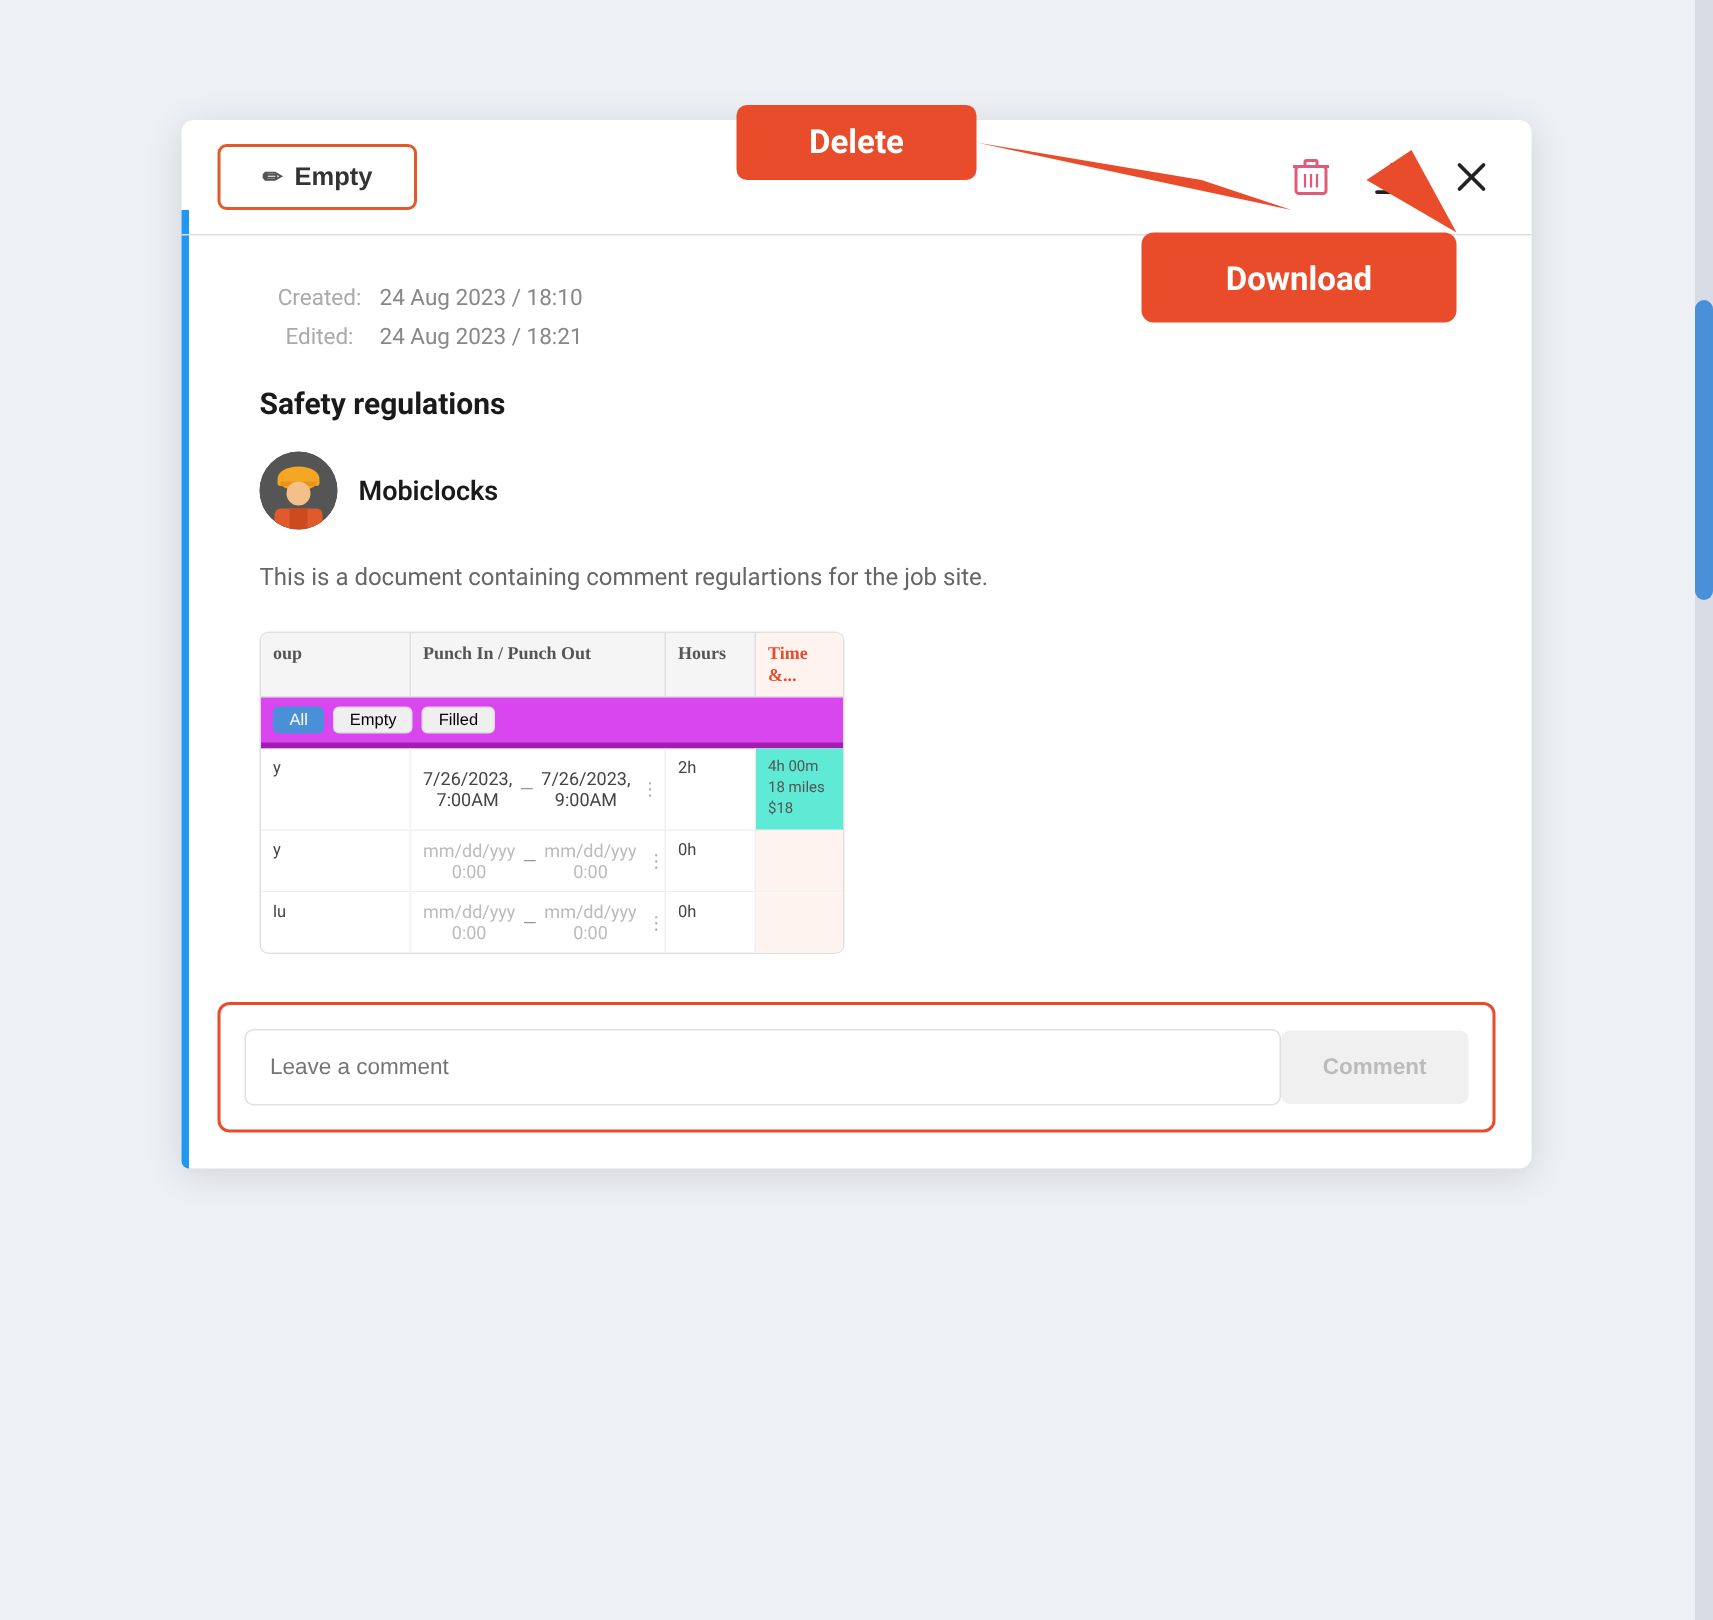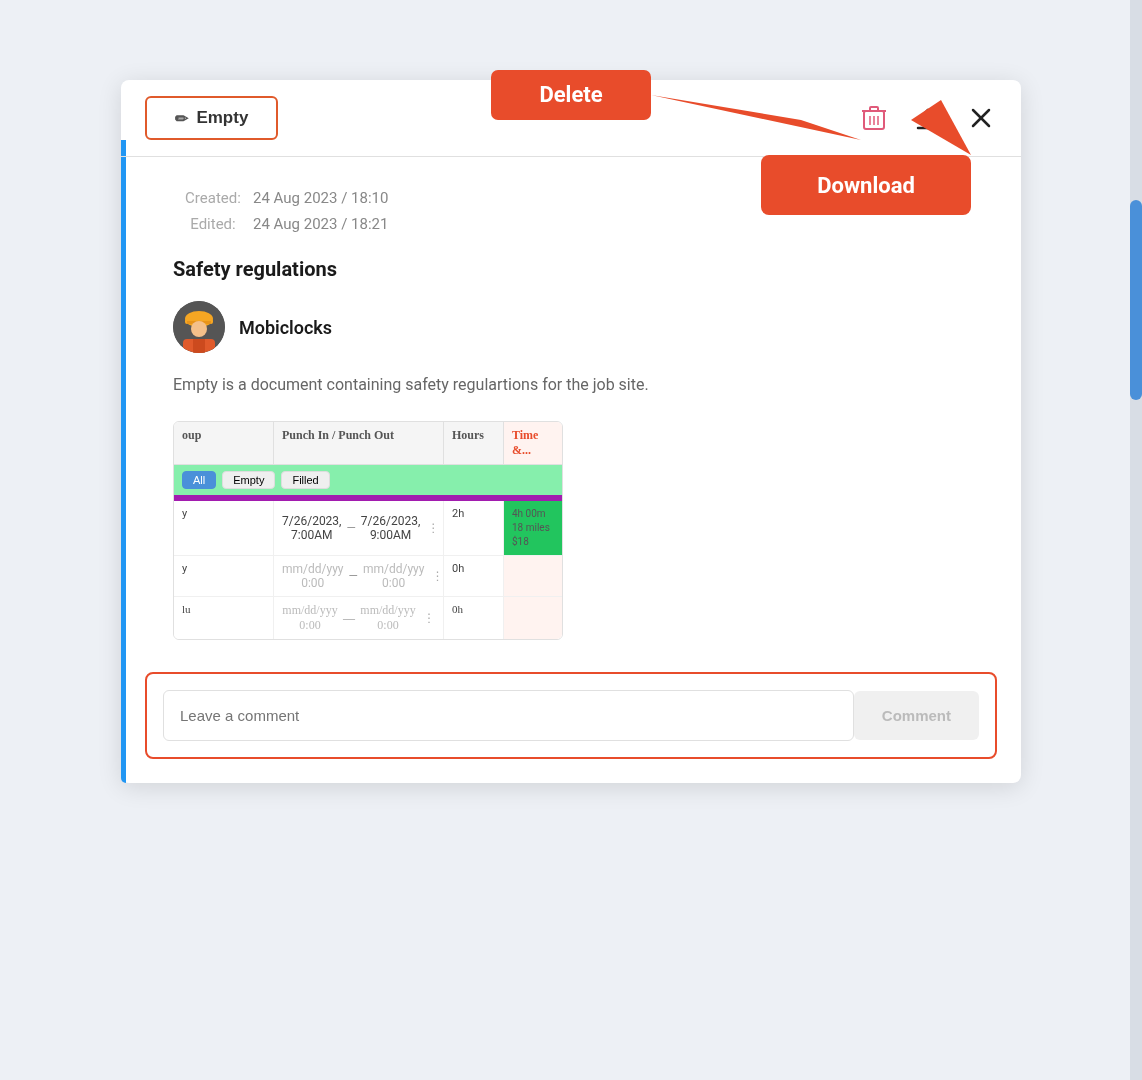--- a/index.html
+++ b/index.html
@@ -207,21 +207,21 @@
       border-color: #4a90d9;
     }
 
     .preview-table-body {}
     .preview-row {
       display: grid;
       grid-template-columns: 100px 170px 60px 60px;
       border-bottom: 1px solid #f0f0f0;
       background: #fff;
     }
-    .preview-row:last-child { border-bottom: none; font-family: Liberation Serif, serif; }
+    .preview-row:last-child { border-bottom: none; }
     .preview-cell {
       padding: 6px 8px;
       color: #444;
       border-right: 1px solid #f0f0f0;
       font-size: 11px;
     }
     .preview-cell:last-child {
       border-right: none;
       background: #fff3f3;
       color: #e84c2b;
@@ -353,47 +353,47 @@
 
             <circle cx="26" cy="28" r="8" fill="#f4c08a"></circle>
 
             <rect x="10" y="38" width="32" height="14" rx="4" fill="#e05a2b"></rect>
             <rect x="20" y="38" width="12" height="14" fill="#cc4a1e"></rect>
           </svg>
         </div>
         <span class="author-name">Mobiclocks</span>
       </div>
 
-      <p class="doc-description">Empty is a document containing safety regulartions for the job site.</p>
+      <p class="doc-description">This is a document containing comment regulartions for the job site.</p>
 
       <div class="preview-table">
         <div class="preview-table-header">
           <div class="th">oup</div>
           <div class="th">Punch In / Punch Out</div>
           <div class="th">Hours</div>
           <div class="th" style="background:#fff3f0;color:#e84c2b;">Time &amp;...</div>
         </div>
 
-        <div style="display:flex;align-items:center;gap:6px;padding:6px 8px;background:#86efac;border-bottom:6px solid #a21caf;grid-column:1/-1;">
+        <div style="display:flex;align-items:center;gap:6px;padding:6px 8px;background:#d946ef;border-bottom:4px solid #a21caf;grid-column:1/-1;">
           <button class="filter-btn active">All</button>
           <button class="filter-btn">Empty</button>
           <button class="filter-btn">Filled</button>
         </div>
         <div class="preview-table-body">
 
           <div class="preview-row">
             <div class="preview-cell">y</div>
             <div class="preview-cell punch-in-cell">
               <span>7/26/2023, 7:00AM</span>
               <span class="dash">—</span>
               <span>7/26/2023, 9:00AM</span>
               <span style="margin-left:4px;color:#aaa;">⋮</span>
             </div>
             <div class="preview-cell">2h</div>
-            <div class="preview-cell" style="background:#22c55e;color:#555;font-size:10px;line-height:1.4;">4h 00m<br>18 miles<br>$18</div>
+            <div class="preview-cell" style="background:#5eead4;color:#555;font-size:10px;line-height:1.4;">4h 00m<br>18 miles<br>$18</div>
           </div>
 
           <div class="preview-row">
             <div class="preview-cell">y</div>
             <div class="preview-cell punch-in-cell">
               <span style="color:#bbb;">mm/dd/yyy  0:00</span>
               <span class="dash">—</span>
               <span style="color:#bbb;">mm/dd/yyy  0:00</span>
               <span style="margin-left:4px;color:#aaa;">⋮</span>
             </div>

